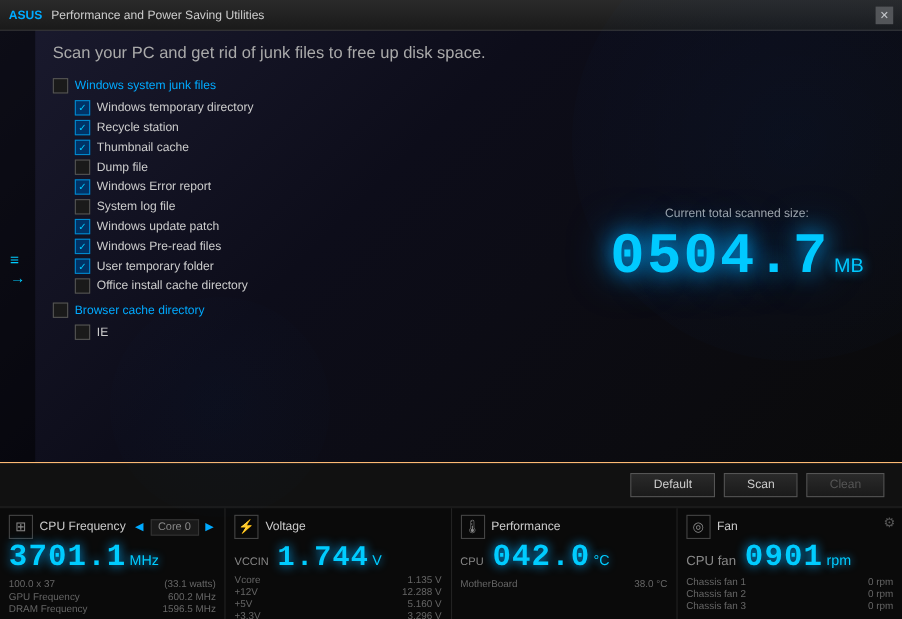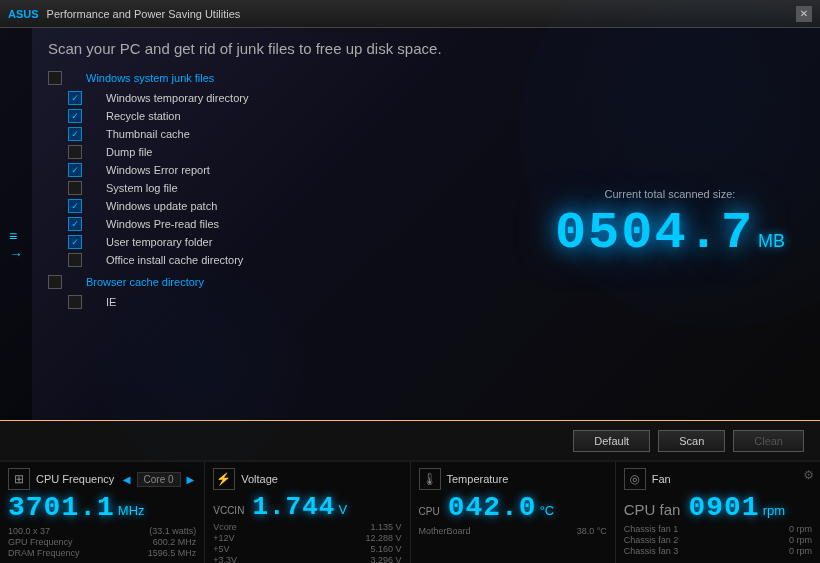--- a/index.html
+++ b/index.html
@@ -81,21 +81,21 @@
 
     
     .checkbox-group {
       display: flex;
       flex-direction: column;
       gap: 4px;
     }
     .checkbox-item {
       display: flex;
       align-items: center;
-      gap: 24px;
+      gap: 6px;
       font-size: 11px;
     }
     .checkbox-item.parent {
       color: #00aaff;
       margin-bottom: 2px;
     }
     .checkbox-item.child {
       margin-left: 20px;
       color: #ccc;
     }
@@ -461,42 +461,42 @@
       <div class="volt-row">
         <span>+3.3V</span>
         <span>3.296 V</span>
       </div>
     </div>
   </div>
 
   <div class="status-panel">
     <div class="panel-header">
       <div class="panel-icon">🌡</div>
-      <span class="panel-title">Temperature</span>
+      <span class="panel-title">Performance</span>
     </div>
     <div style="display:flex;align-items:baseline;margin-bottom:2px;">
       <span style="color:#888;font-size:10px;margin-right:8px;">CPU</span>
       <span class="big-value">042.0</span>
       <span class="big-unit">°C</span>
     </div>
     <div class="sub-values">
       <div class="sub-row">
         <span>MotherBoard</span>
         <span>38.0 °C</span>
       </div>
     </div>
   </div>
 
   <div class="status-panel" style="position:relative;">
     <div class="panel-header">
       <div class="panel-icon">◎</div>
       <span class="panel-title">Fan</span>
     </div>
     <div style="display:flex;align-items:baseline;margin-bottom:2px;">
-      <span style="color:#888;font-size:15px;margin-right:8px;">CPU fan</span>
+      <span style="color:#888;font-size:12px;margin-right:8px;">CPU fan</span>
       <span class="big-value">0901</span>
       <span class="big-unit">rpm</span>
     </div>
     <div class="fan-grid">
       <div class="fan-row">
         <span>Chassis fan 1</span>
         <span>0 rpm</span>
       </div>
       <div class="fan-row">
         <span>Chassis fan 2</span>

